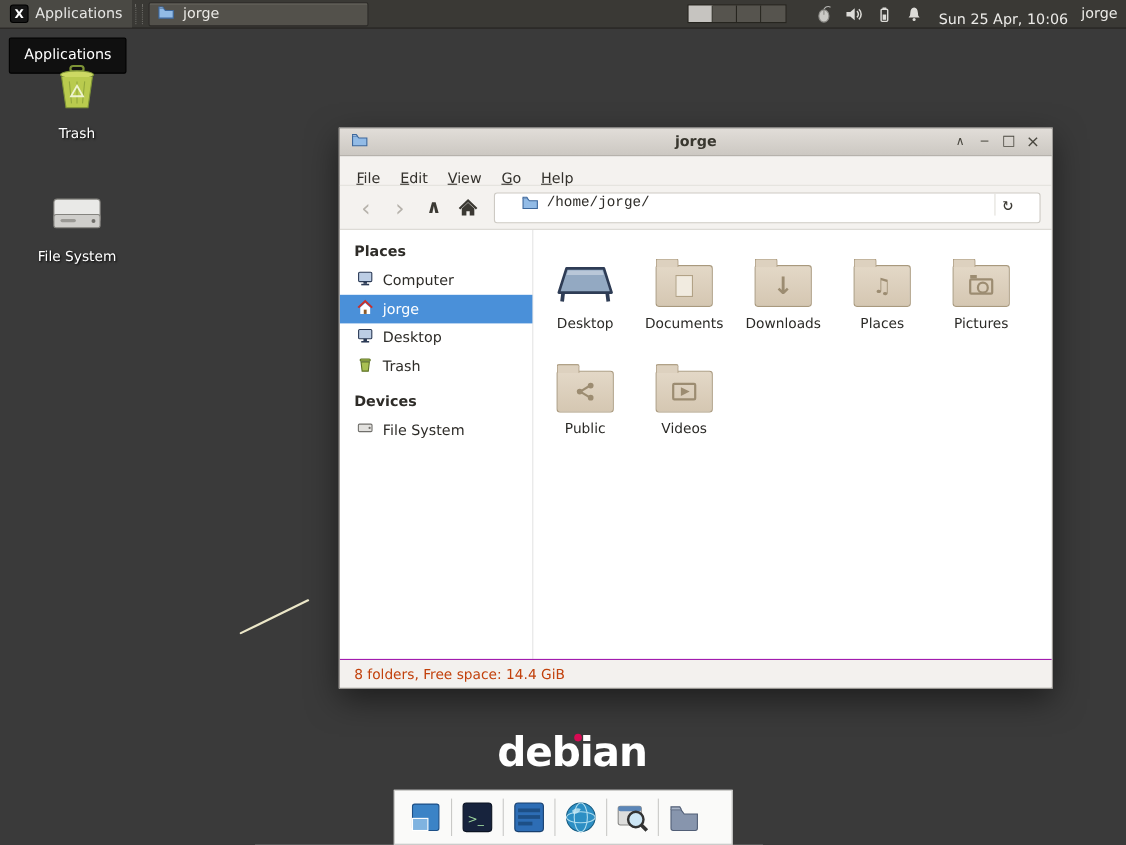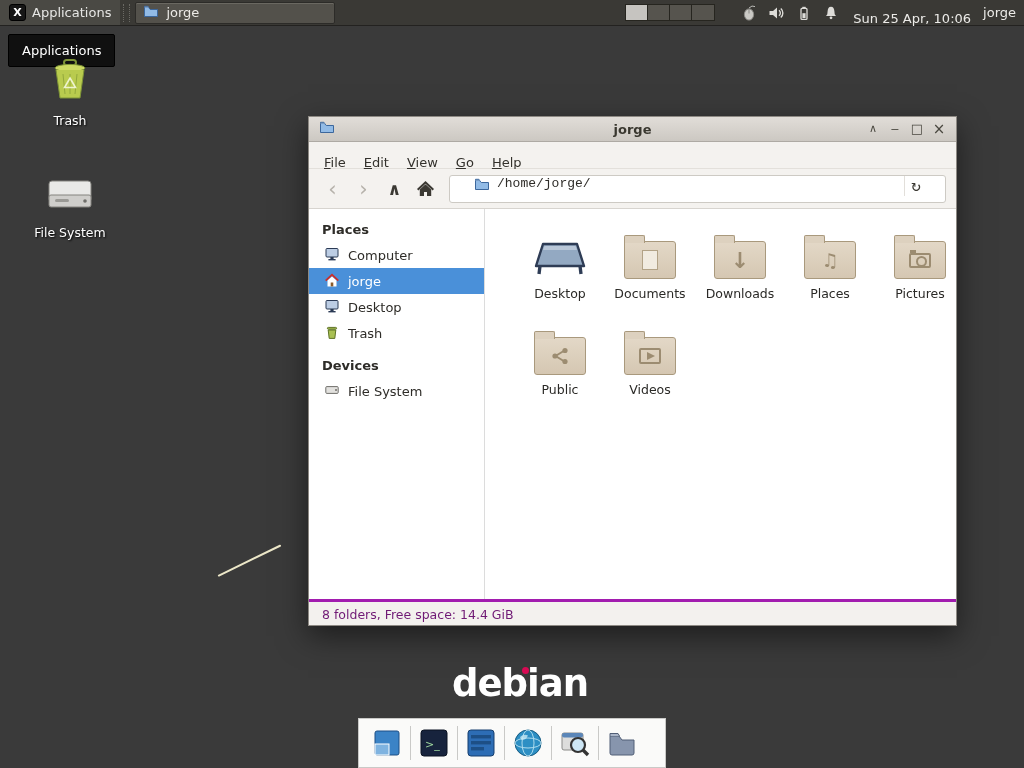--- a/index.html
+++ b/index.html
@@ -80,33 +80,33 @@
   .toolbar { height:40px; background:#f4f2ef; border-bottom:1px solid #d7d4cf;
              display:flex; align-items:center; padding:0 10px; gap:4px; }
   .tbtn { width:27px; height:27px; display:flex; align-items:center; justify-content:center;
           border-radius:3px; font-size:17px; color:#3b3933; }
   .tbtn.disabled { color:#b6b2ab; }
   .pathbar { flex:1; height:28px; margin-left:6px; background:#fff; border:1px solid #cdcac4;
              border-radius:3px; display:flex; align-items:flex-start; padding:0 24px; gap:7px;font-family:Liberation Mono, monospace; }
   .pathtext { font-size:13px; color:#2e2c28; flex:1; }
   .reload { font-size:16px; color:#3b3933; padding-left:6px; border-left:1px solid #e2dfda; }
 
-  .wbody { flex:1; display:flex; min-height:0;gap:28px; }
+  .wbody { flex:1; display:flex; min-height:0; }
   .sidebar { width:176px; background:#fff; border-right:1px solid #dcdcdc; padding-top:8px; font-size:13px; }
   .side-header { padding:5px 13px; font-weight:bold; color:#2e2c28; }
   .side-item { height:26px; display:flex; align-items:center; gap:8px; padding-left:15px; color:#2e2c28; }
   .side-item.selected { background:#4a90d9; color:#fff; }
   .main { flex:1; background:#fff; overflow:hidden; }
   .grid { display:grid; grid-template-columns:repeat(5,90px); grid-auto-rows:96px; padding:12px 0 0 2px; }
   .fitem { display:flex; flex-direction:column; align-items:center; justify-content:flex-start; padding-top:4px; }
   .icon-zone { height:54px; display:flex; align-items:flex-end; justify-content:center; }
   .flabel { margin-top:7px; font-size:12.5px; color:#2b2a27; }
 
-  .statusbar { height:26px; background:#f3f1ee; border-top:3px solid #a21caf;
-               font-size:12.5px; color:#701a75; line-height:25px; padding-left:13px; }
+  .statusbar { height:26px; background:#f3f1ee; border-top:1px solid #a21caf;
+               font-size:12.5px; color:#c2410c; line-height:25px; padding-left:13px; }
 
   
   .debian { position:absolute; left:452px; top:662px; font-size:37px; font-weight:bold;
             letter-spacing:-1px; color:#fff; }
   .debian .tittle { position:absolute; left:70px; top:5px; width:7px; height:7px;
             border-radius:50%; background:#d70a53; }
 
   
   .stray-line { position:absolute; left:218px; top:575px; width:70px; height:2px;
                 background:#ece7c8; transform:rotate(-26deg); transform-origin:left center; border-radius:1px; }

